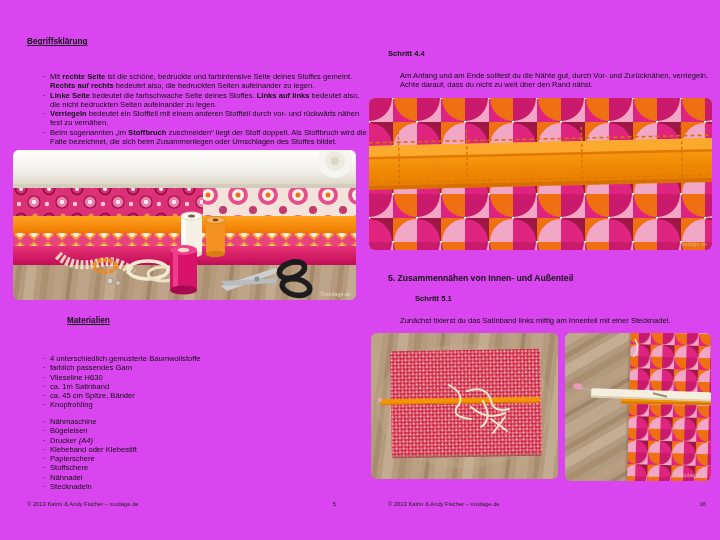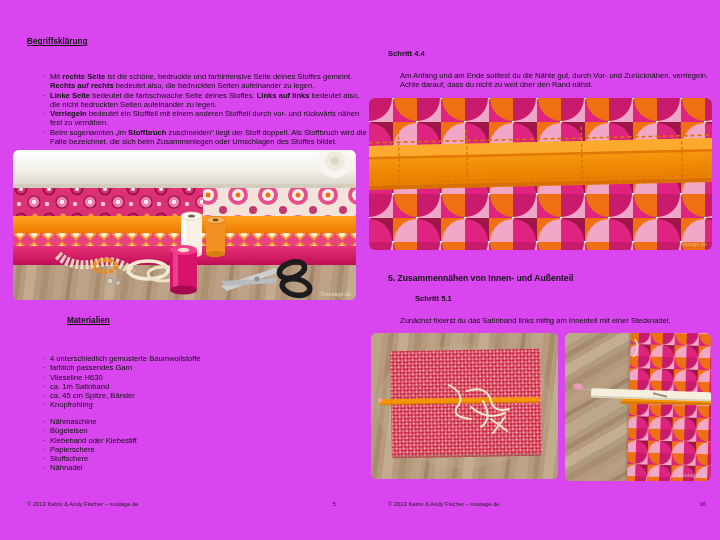--- a/index.html
+++ b/index.html
@@ -178,24 +178,26 @@
         <li><span>farblich passendes Garn</span></li>
         <li><span>Vlieseline H630</span></li>
         <li><span>ca. 1m Satinband</span></li>
         <li><span>ca. 45 cm Spitze, Bänder</span></li>
         <li><span>Knopfrohling</span></li>
       </ul>
 
     <ul class="abs plain" style="left:27px;top:401px;width:200px;">
         <li><span>Nähmaschine</span></li>
         <li><span>Bügeleisen</span></li>
+        <li><span>Drucker </span><span class="i">(A4)</span></li>
         <li><span>Klebeband oder Klebestift</span></li>
         <li><span>Papierschere</span></li>
         <li><span>Stoffschere</span></li>
         <li><span>Nähnadel</span></li>
+        <li><span>Stecknadeln</span></li>
       </ul>
 
     <div class="footer" style="left:27px;top:501px;width:309px;">
       <span>© 2013 Katrin &amp; Andy Fischer – modage.de</span>
       <span>5</span>
     </div>
   </section>
 
   <section>
     <h3 class="abs step-h" style="left:388px;top:49px;">Schritt 4.4</h3>

